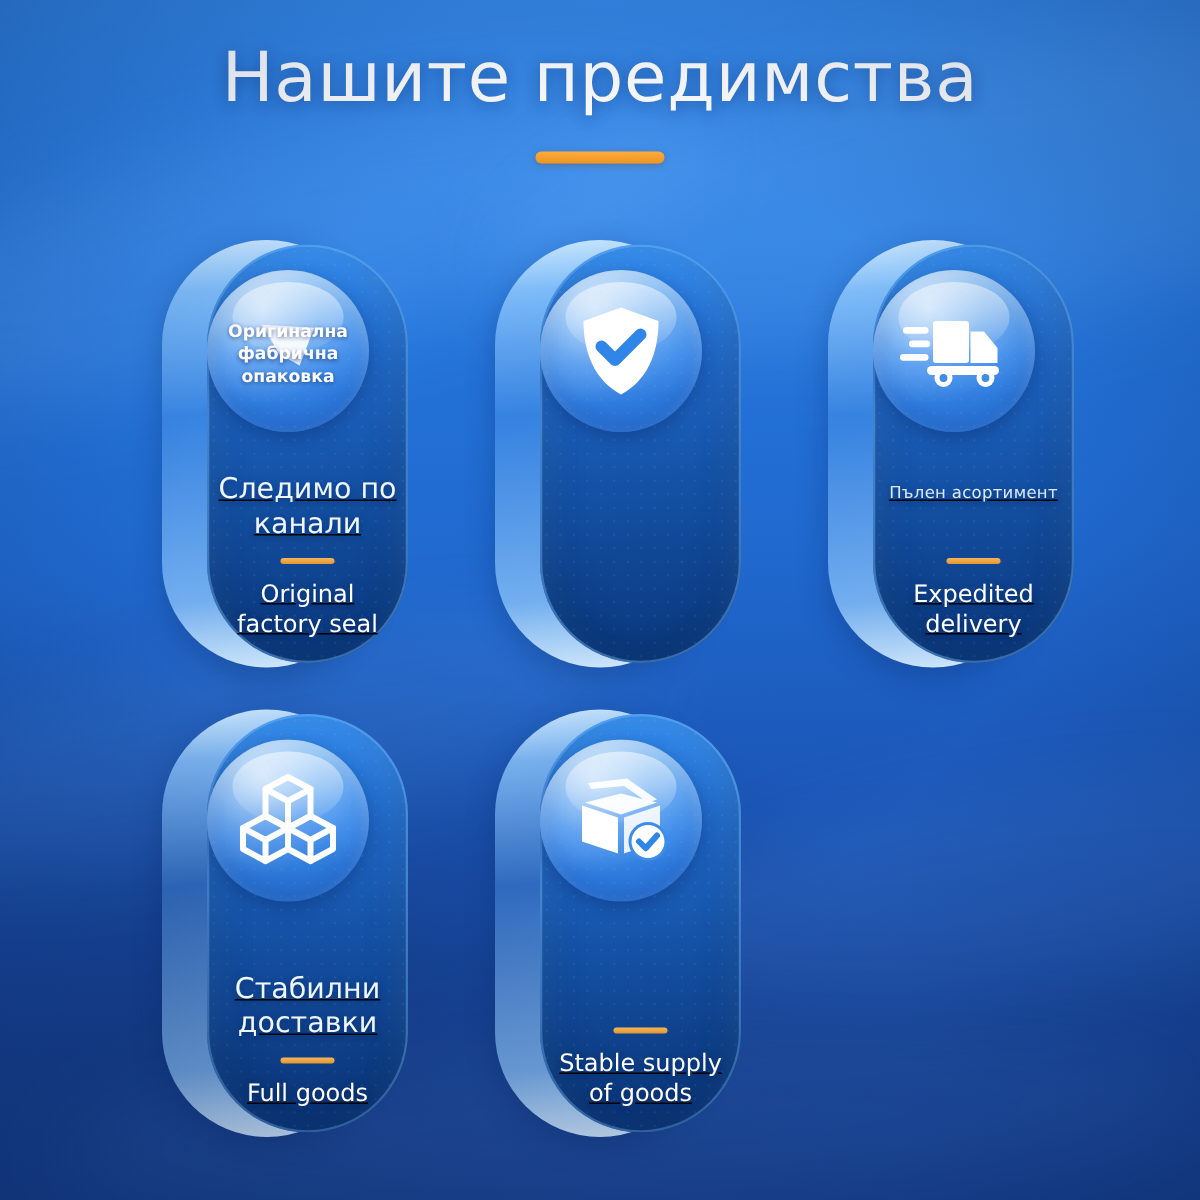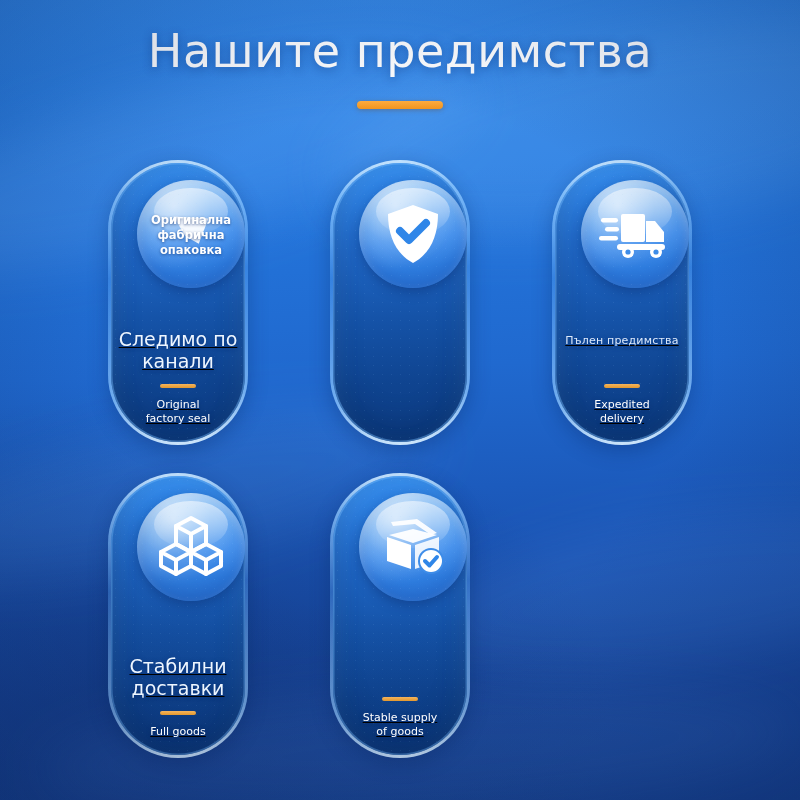--- a/index.html
+++ b/index.html
@@ -101,21 +101,22 @@
         #1f66c4 32%,
         #1553a8 55%,
         #0f4490 78%,
         #0c3c83 100%);
     box-shadow:
       inset 0 0 0 1.5px rgba(120,190,255,0.40),
       inset 0 12px 26px rgba(120,195,255,0.18),
       inset 0 -14px 30px rgba(4,22,60,0.30);
     display: flex;
     flex-direction: column;
-    align-items: flex-end;
+    align-items: flex-start;
+    margin-left: 27px;
   }
 
   
   .card-inner::after {
     content: "";
     position: absolute; inset: 0;
     pointer-events: none;
     background-image: radial-gradient(rgba(160,210,255,0.10) 0.8px, rgba(0,0,0,0) 0.9px);
     background-size: 9px 9px;
   }
@@ -193,21 +194,21 @@
     letter-spacing: 0.2px;
   }
   .card-rule {
     width: 36px; height: 4px;
     margin: 11px 0 10px;
     border-radius: 3px;
     background: linear-gradient(180deg, #f6b45c 0%, #e2982f 100%);
   }
   .card-sub {
     color: #ffffff;
-    font-size: 11px;
+    font-size: 16px;
     font-weight: 400;
     line-height: 1.26;
     text-align: center;
     text-shadow: 0 1px 4px rgba(8,35,95,0.5);
   }
 
   
   .card-spacer { flex: 0 0 auto; }
 </style>
 </head>
@@ -268,21 +269,21 @@
               <circle cx="57" cy="46" r="6"></circle>
               <rect x="2" y="12" width="17" height="4.5" rx="2.2"></rect>
               <rect x="6" y="21" width="14" height="4.5" rx="2.2"></rect>
               <rect x="0" y="30" width="19" height="4.5" rx="2.2"></rect>
             </g>
             <circle cx="29" cy="46" r="2.6" fill="#3d8ce8"></circle>
             <circle cx="57" cy="46" r="2.6" fill="#3d8ce8"></circle>
           </svg>
         </div>
         <div class="card-body">
-          <div class="card-title small">Пълен предимства</div>
+          <div class="card-title small">Пълен асортимент</div>
           <div class="card-spacer" style="height:26px"></div>
           <div class="card-rule"></div>
           <div class="card-sub">Expedited<br>delivery</div>
         </div>
       </div>
     </div>
 
     <div class="card">
       <div class="card-inner">
         <div class="icon-bubble">

